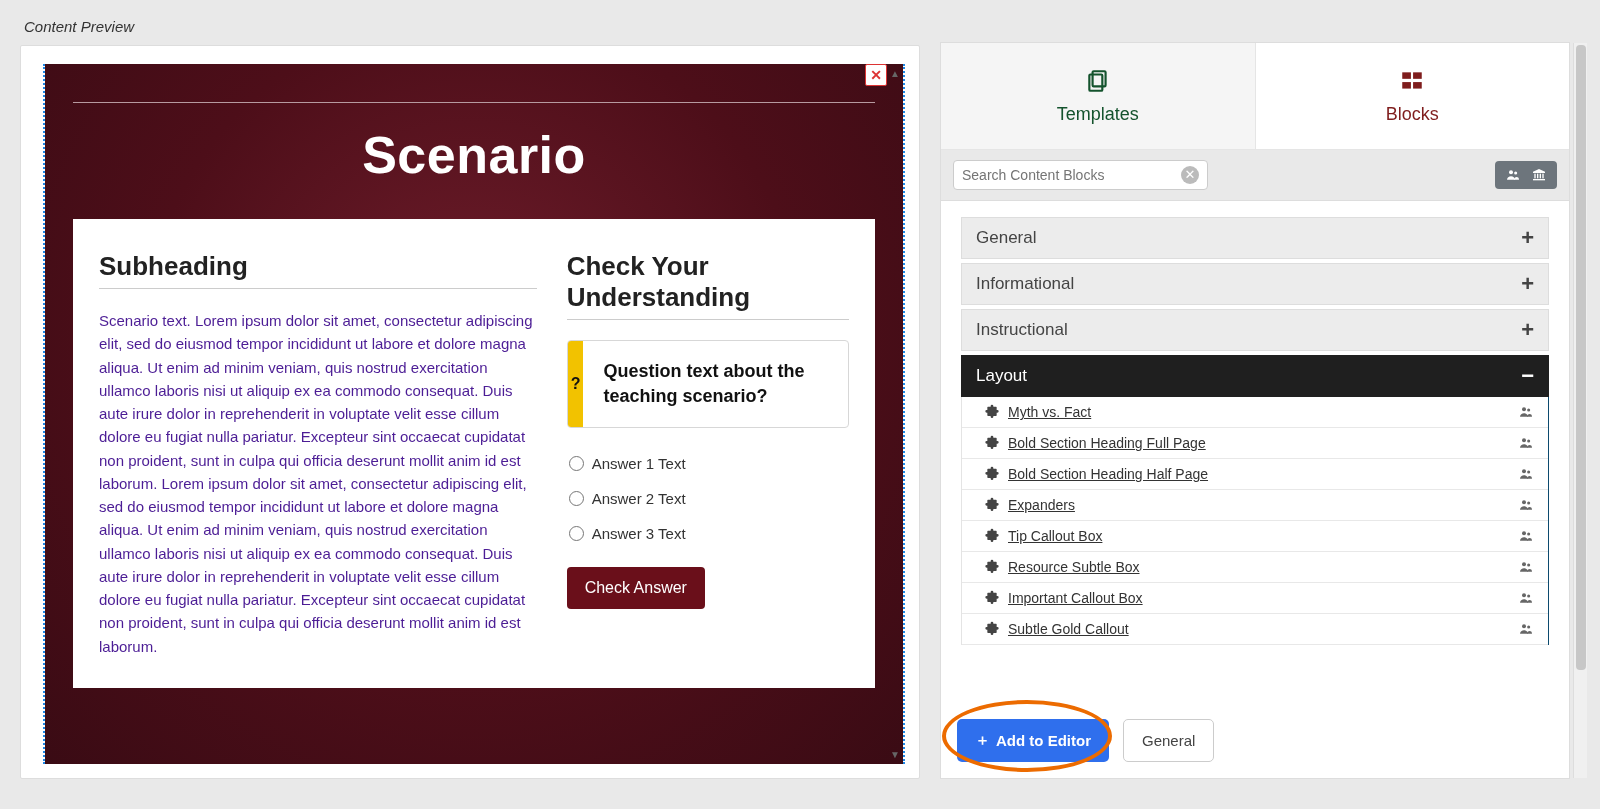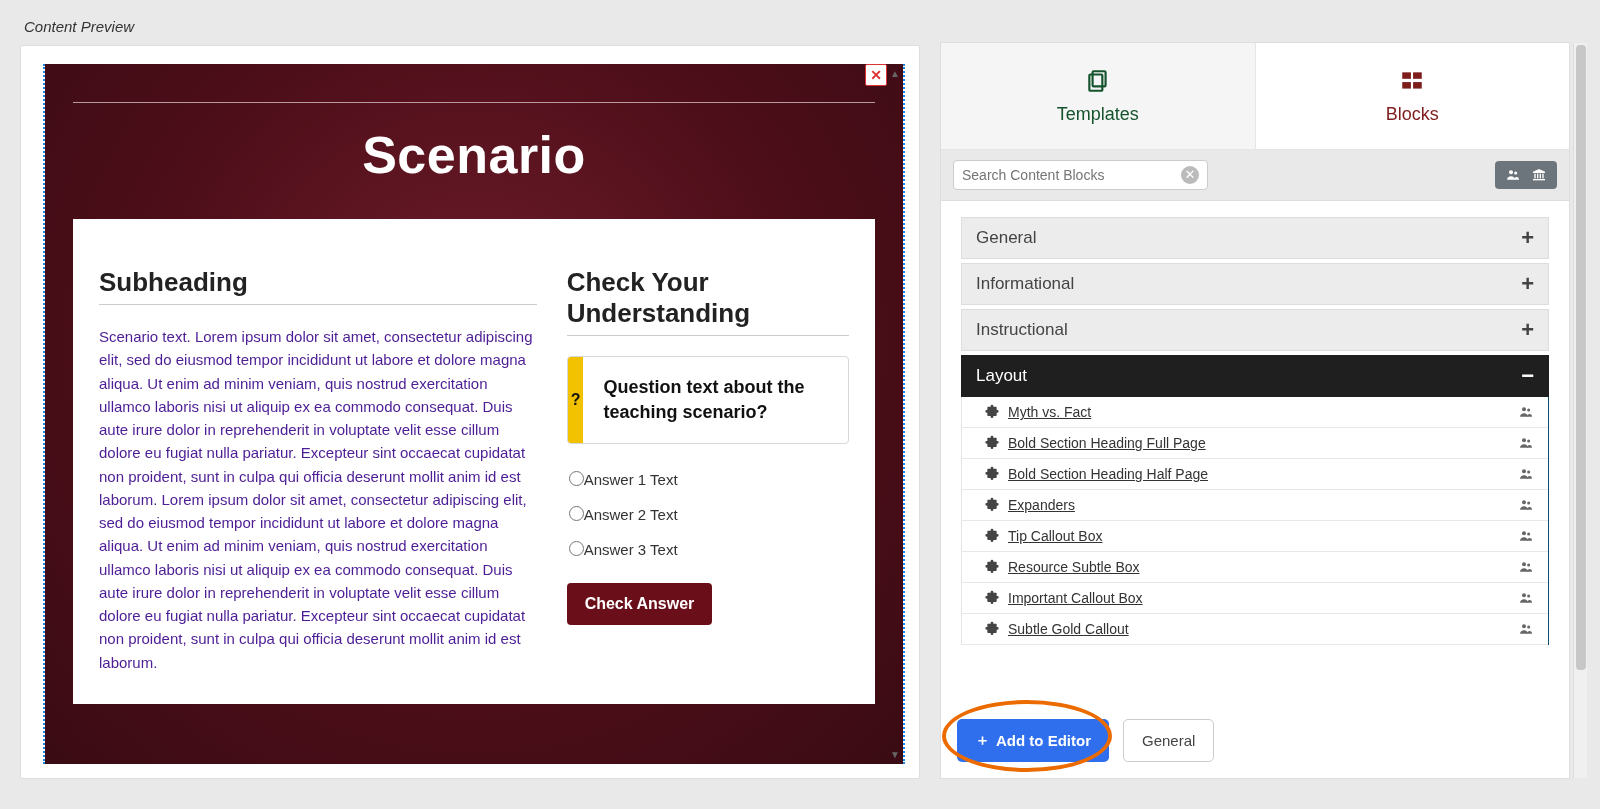--- a/index.html
+++ b/index.html
@@ -104,21 +104,21 @@
   .wp-right { flex: 1; }
   .subhead {
     font-family: "Arial Narrow", Impact, sans-serif;
     font-stretch: condensed;
     font-weight: 600;
     font-size: 26px;
     color: #222;
     padding-bottom: 6px;
     border-bottom: 1px solid #ccc;
     margin-bottom: 20px;
-    margin-top: 22px;
+    margin-top: 6px;
   }
   .body-text {
     font-size: 15px;
     line-height: 1.55;
     color: #4c1d95;
   }
   .question-box {
     border: 1px solid #d7d7d7;
     border-radius: 4px;
     display: flex;
@@ -138,34 +138,35 @@
   .q-text {
     padding: 18px 20px;
     font-size: 18px;
     font-weight: 600;
     color: #111;
     line-height: 1.4;
   }
   .answers { margin-top: 18px; }
   .ans-row {
     display: flex;
-    gap: 0;
+    align-items: center;
+    gap: 8px;
     padding: 9px 2px;
     font-size: 15px;
     color: #333;
   }
   .ans-row input { width: 15px; height: 15px; }
   .check-btn {
     background: #6a0f1a;
     color: #fff;
     border: none;
     border-radius: 4px;
     padding: 12px 18px;
     font-size: 16px;
-    font-weight: 700;
+    font-weight: 400;
     margin-top: 16px;
     cursor: pointer;
   }
 
   
   .side-col {
     flex: 1;
     display: flex;
     flex-direction: column;
     padding-top: 32px;

